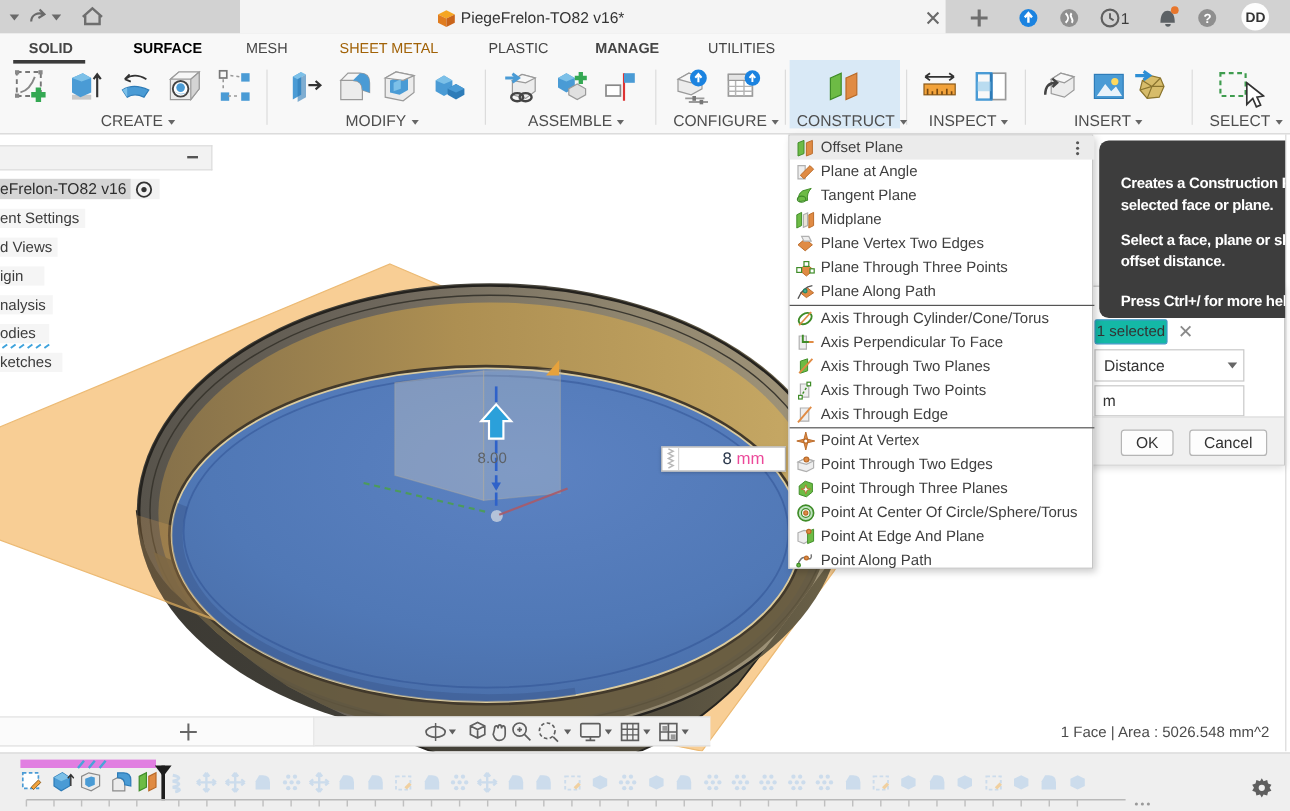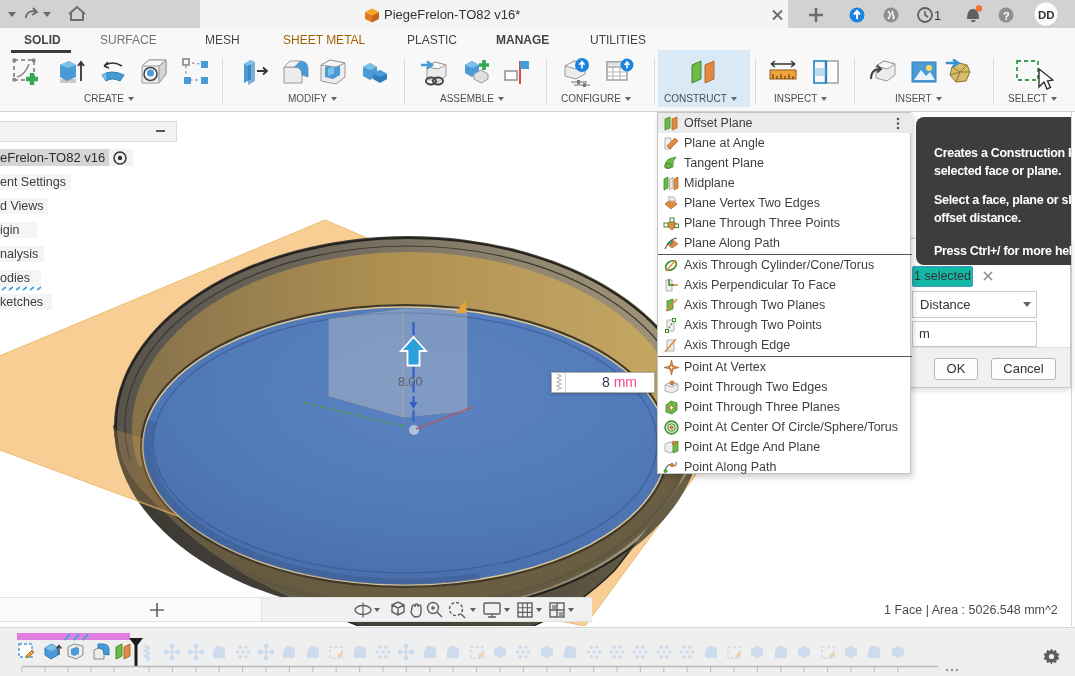--- a/index.html
+++ b/index.html
@@ -1,19 +1,19 @@
 <!DOCTYPE html>
 <html><head><meta charset="utf-8">
 <style>
 *{margin:0;padding:0;box-sizing:border-box}
 html,body{width:1075px;height:676px;overflow:hidden;background:#fff;
  font-family:"Liberation Sans",sans-serif;}
 .abs{position:absolute}
 #stage{position:relative;width:1075px;height:676px;overflow:hidden}
-.grplbl{color:#4d4d4d;font-size:10px;white-space:nowrap}
+.grplbl{color:#4d4d4d;font-size:13px;white-space:nowrap}
 .caret{display:inline-block;width:0;height:0;border-left:3.5px solid transparent;
  border-right:3.5px solid transparent;border-top:4px solid #666;vertical-align:middle;margin-left:4px}
 .mrow{position:absolute;left:0;width:254px;height:20px;line-height:20px;font-size:12.5px;color:#3f3f3f;white-space:nowrap}
 .mrow svg{position:absolute;left:5px;top:2px}
 .mtxt{position:absolute;left:26px;top:0}
 .sep{position:absolute;left:0;width:254px;height:0;border-top:1.5px solid #555}
 .brow{position:absolute;height:16px;background:#f5f5f5;color:#3c3c3c;font-size:12.5px;line-height:16px;white-space:nowrap}
 </style></head><body>
 <div id="stage">
 
@@ -111,21 +111,21 @@
  <circle cx="1006" cy="15" r="7.5" fill="#8f8f8f"></circle>
  <text x="1003" y="19.5" font-size="11" fill="#fff" font-weight="bold">?</text>
  <circle cx="1046" cy="14" r="11.5" fill="#fdfdfd"></circle>
  <text x="1038" y="18.5" font-size="11.5" fill="#333" font-weight="bold">DD</text>
 </svg>
 <div class="abs" style="left:384px;top:7px;font-size:13px;color:#333">PiegeFrelon-TO82 v16*</div>
 
 <div class="abs" style="left:0;top:28px;width:1075px;height:84px;background:#f8f8f8;border-bottom:1px solid #d5d5d5"></div>
 <div class="abs" style="left:658px;top:50px;width:92px;height:57px;background:#d9e9f6"></div>
 <div class="abs" style="left:24px;top:33px;font-size:12px;color:#454545;font-weight:600">SOLID</div>
-<div class="abs" style="left:100px;top:33px;font-size:12px;color:#737373;font-weight:400">SURFACE</div>
+<div class="abs" style="left:111px;top:33px;font-size:12px;color:#000000;font-weight:700">SURFACE</div>
 <div class="abs" style="left:205px;top:33px;font-size:12px;color:#454545;font-weight:400">MESH</div>
 <div class="abs" style="left:283px;top:33px;font-size:12px;color:#a16207;font-weight:400">SHEET METAL</div>
 <div class="abs" style="left:407px;top:33px;font-size:12px;color:#454545;font-weight:400">PLASTIC</div>
 <div class="abs" style="left:496px;top:33px;font-size:12px;color:#454545;font-weight:700">MANAGE</div>
 <div class="abs" style="left:590px;top:33px;font-size:12px;color:#454545;font-weight:400">UTILITIES</div>
 <div class="abs" style="left:11px;top:50px;width:60px;height:3px;background:#3b3b3b"></div>
 <div class="abs" style="left:222px;top:58px;width:1px;height:46px;background:#dcdcdc"></div>
 <div class="abs" style="left:404px;top:58px;width:1px;height:46px;background:#dcdcdc"></div>
 <div class="abs" style="left:546px;top:58px;width:1px;height:46px;background:#dcdcdc"></div>
 <div class="abs" style="left:654px;top:58px;width:1px;height:46px;background:#dcdcdc"></div>

